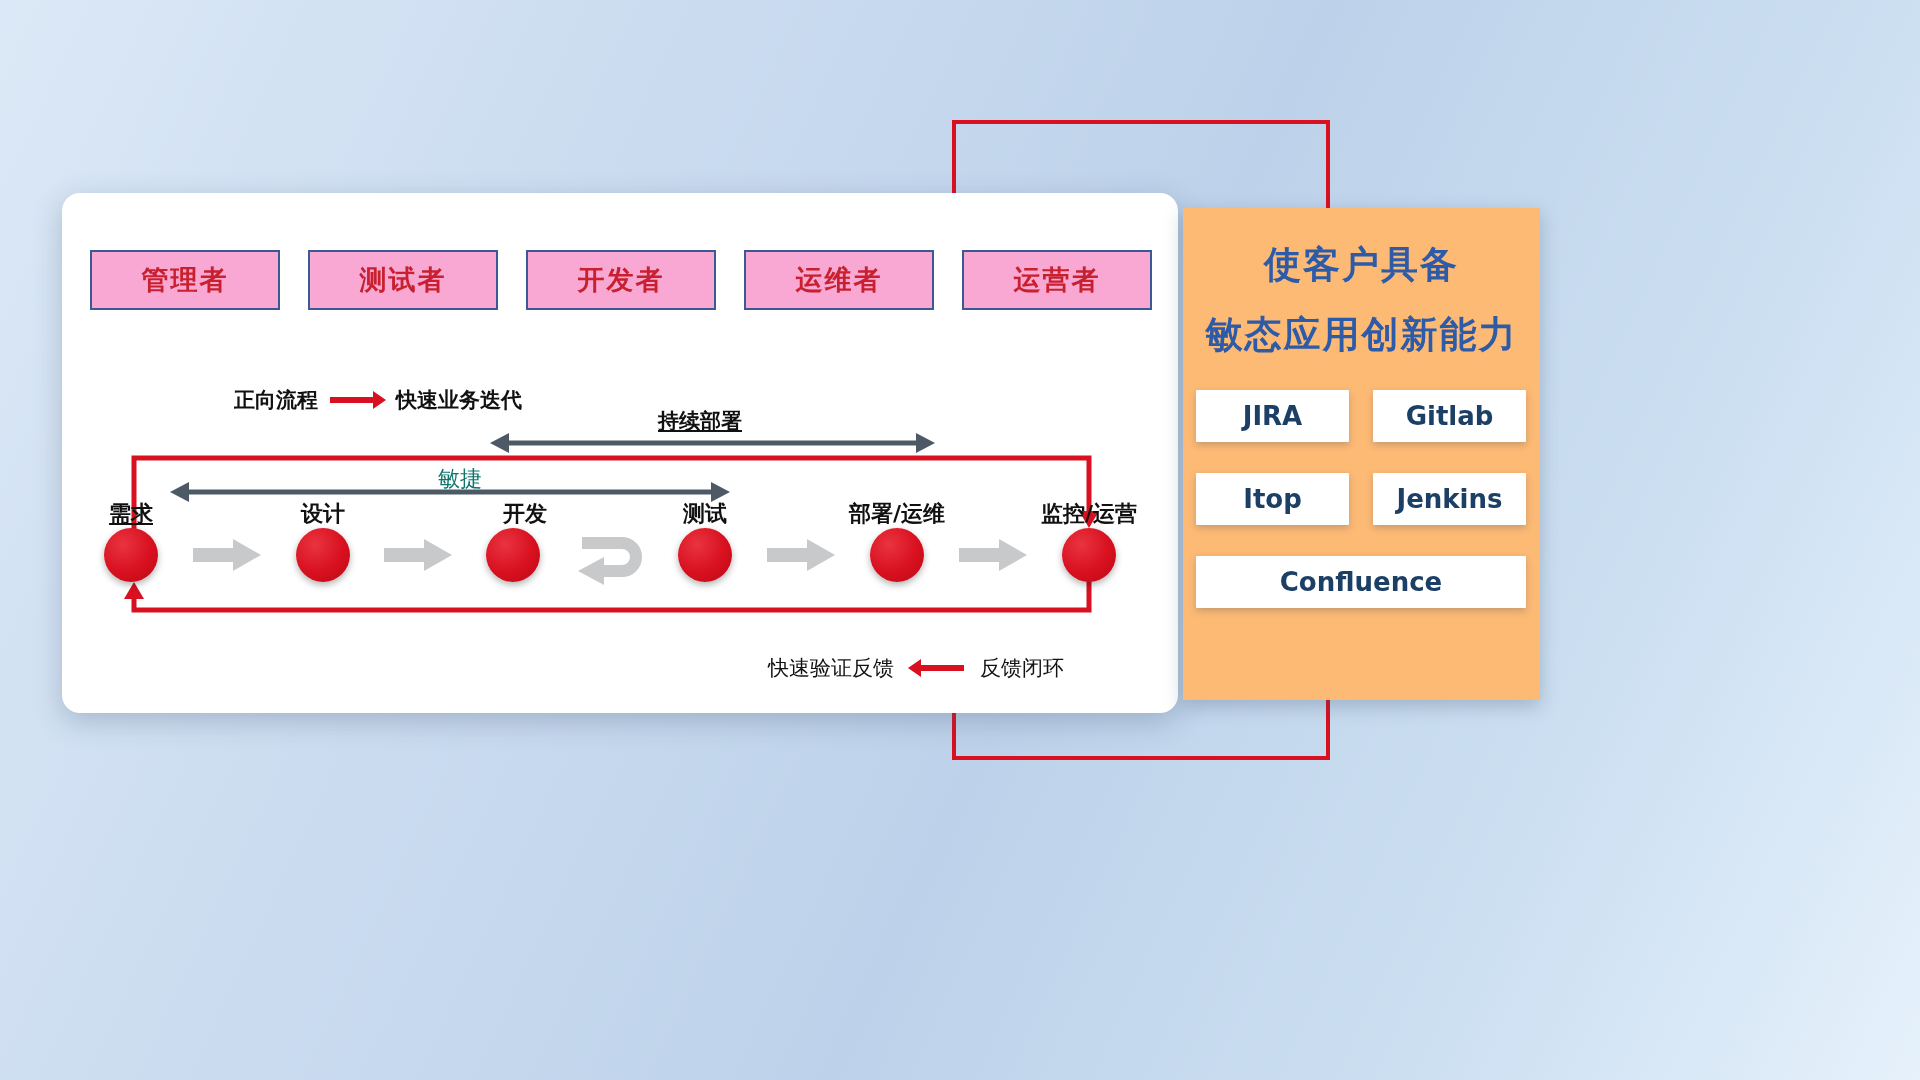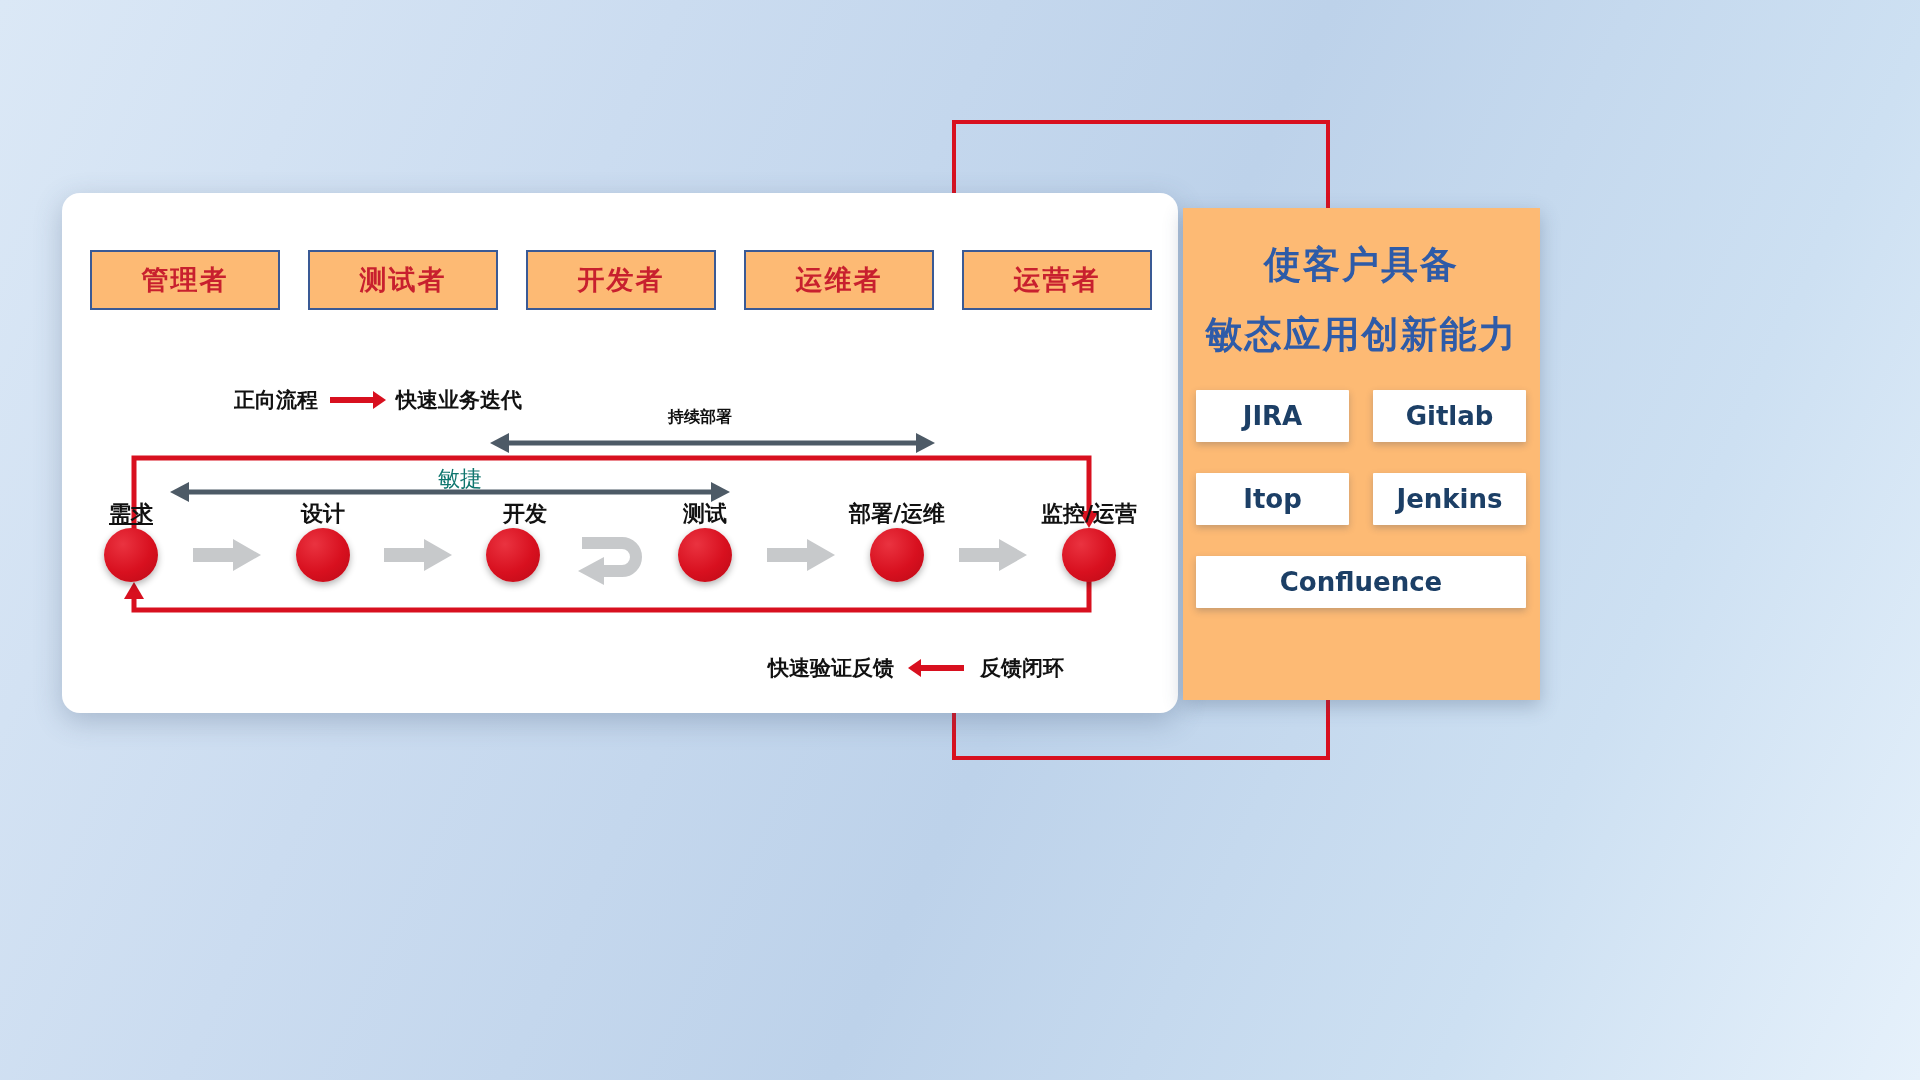--- a/index.html
+++ b/index.html
@@ -21,53 +21,53 @@
     position:absolute;left:62px;top:193px;width:1116px;height:520px;
     background:#ffffff;border-radius:18px;z-index:2;
     box-shadow:0 8px 28px rgba(70,90,120,.30);
   }
 
   .roles-row{
     position:absolute;left:28px;top:57px;width:1062px;
     display:flex;justify-content:space-between;
   }
   .role-box{
-    width:190px;height:60px;box-sizing:border-box;background:#fdba74;
+    width:190px;height:60px;box-sizing:border-box;background:#f9a8d4;
     border:2px solid #3a5a95;
     display:flex;align-items:center;justify-content:center;
     font-size:27px;font-weight:bold;color:#c8202e;letter-spacing:2px;
   }
 
   .description{
     position:absolute;left:0;right:0;top:143px;text-align:center;
     font-size:25px;font-weight:bold;color:#0d0d0d;letter-spacing:1px;
   }
 
   .legend-forward{
     position:absolute;left:172px;top:192px;height:30px;
     display:flex;align-items:center;gap:12px;
     font-size:21px;font-weight:bold;color:#111;
   }
   .legend-feedback{
     position:absolute;left:706px;top:460px;height:30px;
     display:flex;align-items:center;gap:16px;
-    font-size:21px;font-weight:bold;color:#111;
+    font-size:21px;font-weight:normal;color:#111;
   }
   .arrow-right{display:inline-block;width:44px;height:6px;background:#d8101f;position:relative;margin-right:10px;}
   .arrow-right::after{content:"";position:absolute;right:-12px;top:-6px;width:0;height:0;
     border-left:13px solid #d8101f;border-top:9px solid transparent;border-bottom:9px solid transparent;}
   .arrow-left{display:inline-block;width:44px;height:6px;background:#d8101f;position:relative;margin-left:10px;}
   .arrow-left::before{content:"";position:absolute;left:-12px;top:-6px;width:0;height:0;
     border-right:13px solid #d8101f;border-top:9px solid transparent;border-bottom:9px solid transparent;}
 
   .flow-svg{position:absolute;left:0;top:0;width:1116px;height:520px;pointer-events:none;}
 
   .cd-label{
     position:absolute;left:558px;top:214px;width:160px;text-align:center;
-    font-size:16px;font-weight:bold;color:#111;
+    font-size:21px;font-weight:bold;color:#111;text-decoration:underline;
   }
   .agile-label{
     position:absolute;left:348px;top:271px;width:100px;text-align:center;
     font-size:22px;font-weight:normal;color:#0f766e;
   }
 
   .node-label{
     position:absolute;top:306px;width:150px;text-align:center;
     font-size:22px;font-weight:bold;color:#111;
   }

